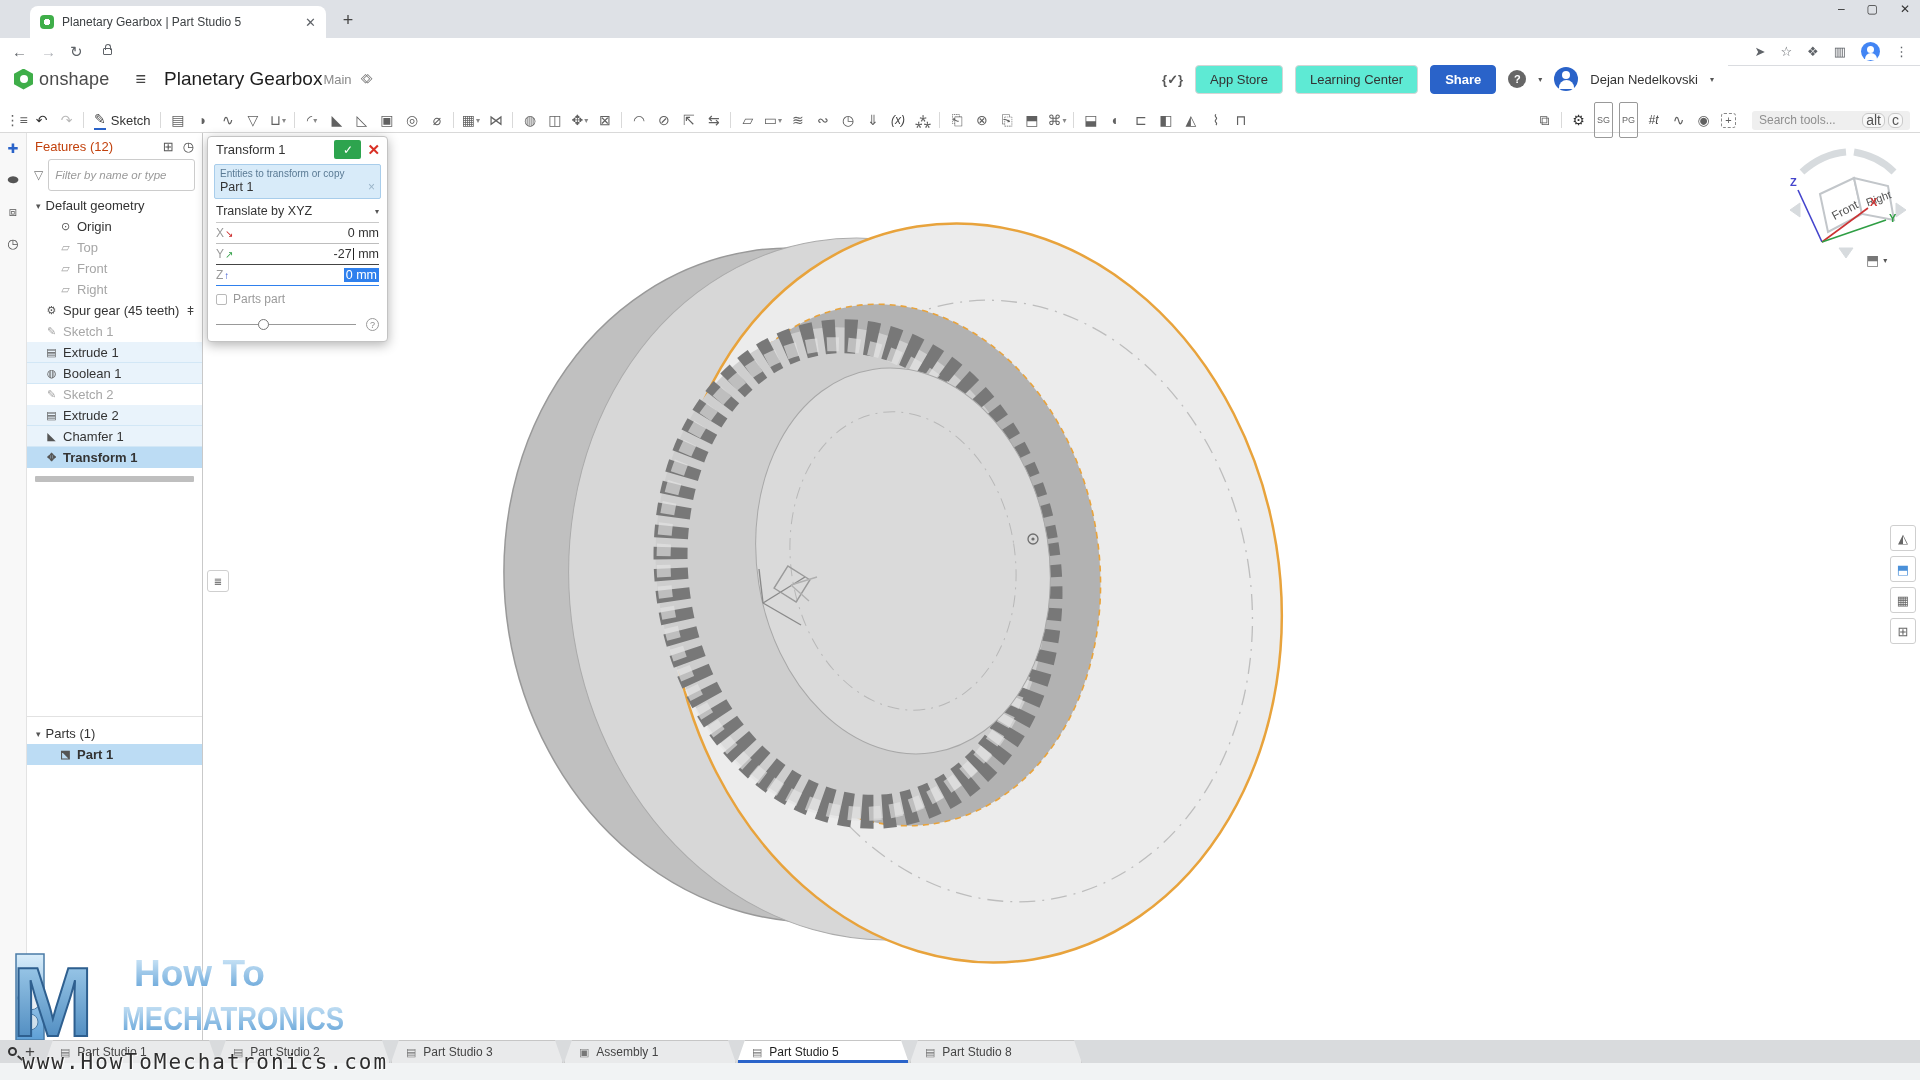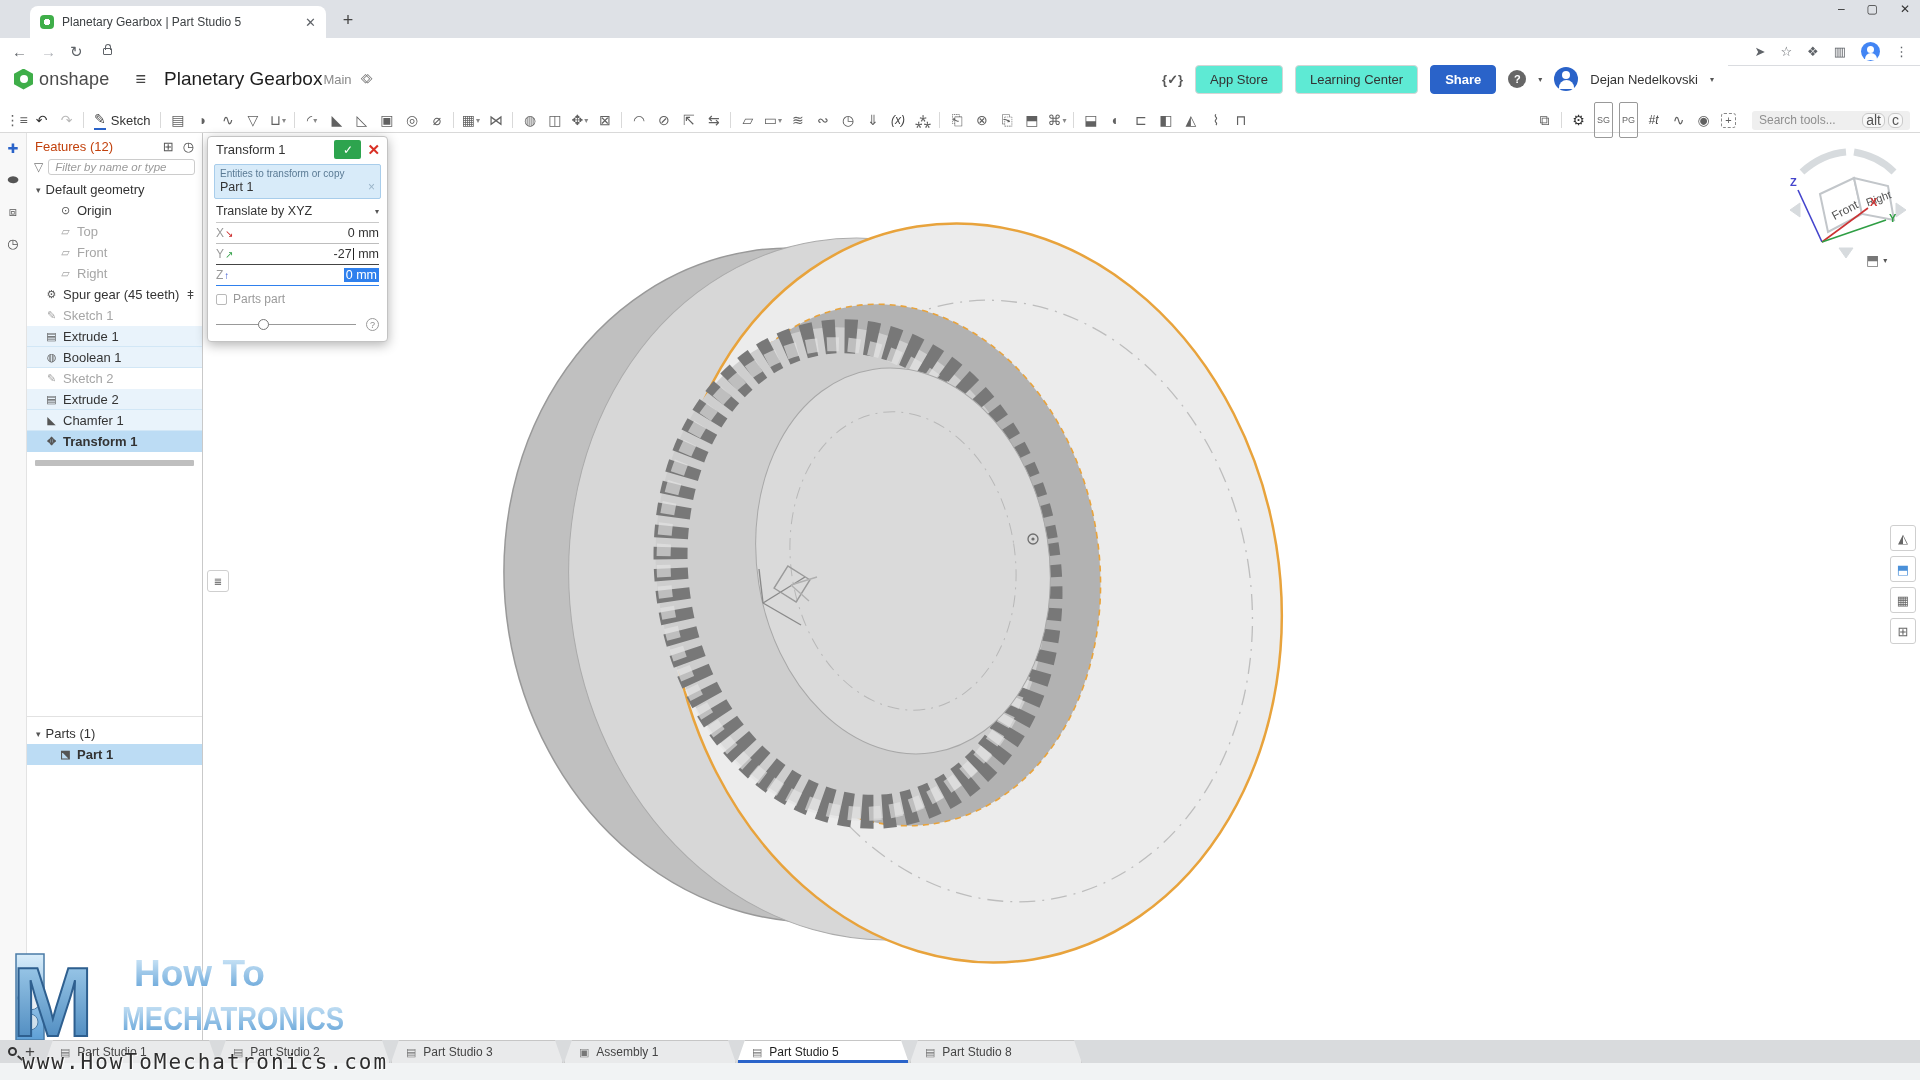--- a/index.html
+++ b/index.html
@@ -83,21 +83,21 @@
   #leftstrip .lsi{color:#555;font-size:13px}
   #leftstrip .lsi.blue{color:#2a63c9}
 
   #featpanel{position:absolute;left:27px;top:133px;width:176px;height:907px;background:#fff;
     border-right:1px solid #c9c9c9;font-size:13px;color:#333}
   .fphead{display:flex;align-items:center;padding:6px 8px 4px}
   .fptitle{font-size:13px;color:#c2410c}
   .fpicons{margin-left:auto;display:flex;gap:9px;color:#555;font-size:13px}
   .filterrow{display:flex;align-items:center;gap:5px;margin:1px 7px 4px}
   .funnel{color:#777;font-size:12px}
-  .filterbox{flex:1;border:1px solid #ccc;border-radius:3px;height:16px;display:flex;
+  .filterbox{flex:1;border:1px solid #ccc;border-radius:3px;height:32px;display:flex;
     align-items:center;padding:0 6px;font-size:11.5px;font-style:italic;color:#9a9a9a}
   .fgroup{height:21px;display:flex;align-items:center;gap:5px;padding-left:9px}
   .chev{font-size:9px;color:#555}
   .frow{height:21px;display:flex;align-items:center;padding-left:17px;gap:4px}
   .frow.child{padding-left:31px}
   .frow.mut,.frow.mut .ficon{color:#a6a6a6}
   .frow.tint{background:#e9f3fb;border-bottom:1px solid #d2e7f6}
   .frow.selected{background:#bcdcf4;font-weight:bold}
   .ficon{width:15px;text-align:center;font-size:11px;color:#555;flex:none}
   .fsuffix{margin-left:auto;padding-right:8px;font-size:12px;color:#444}

